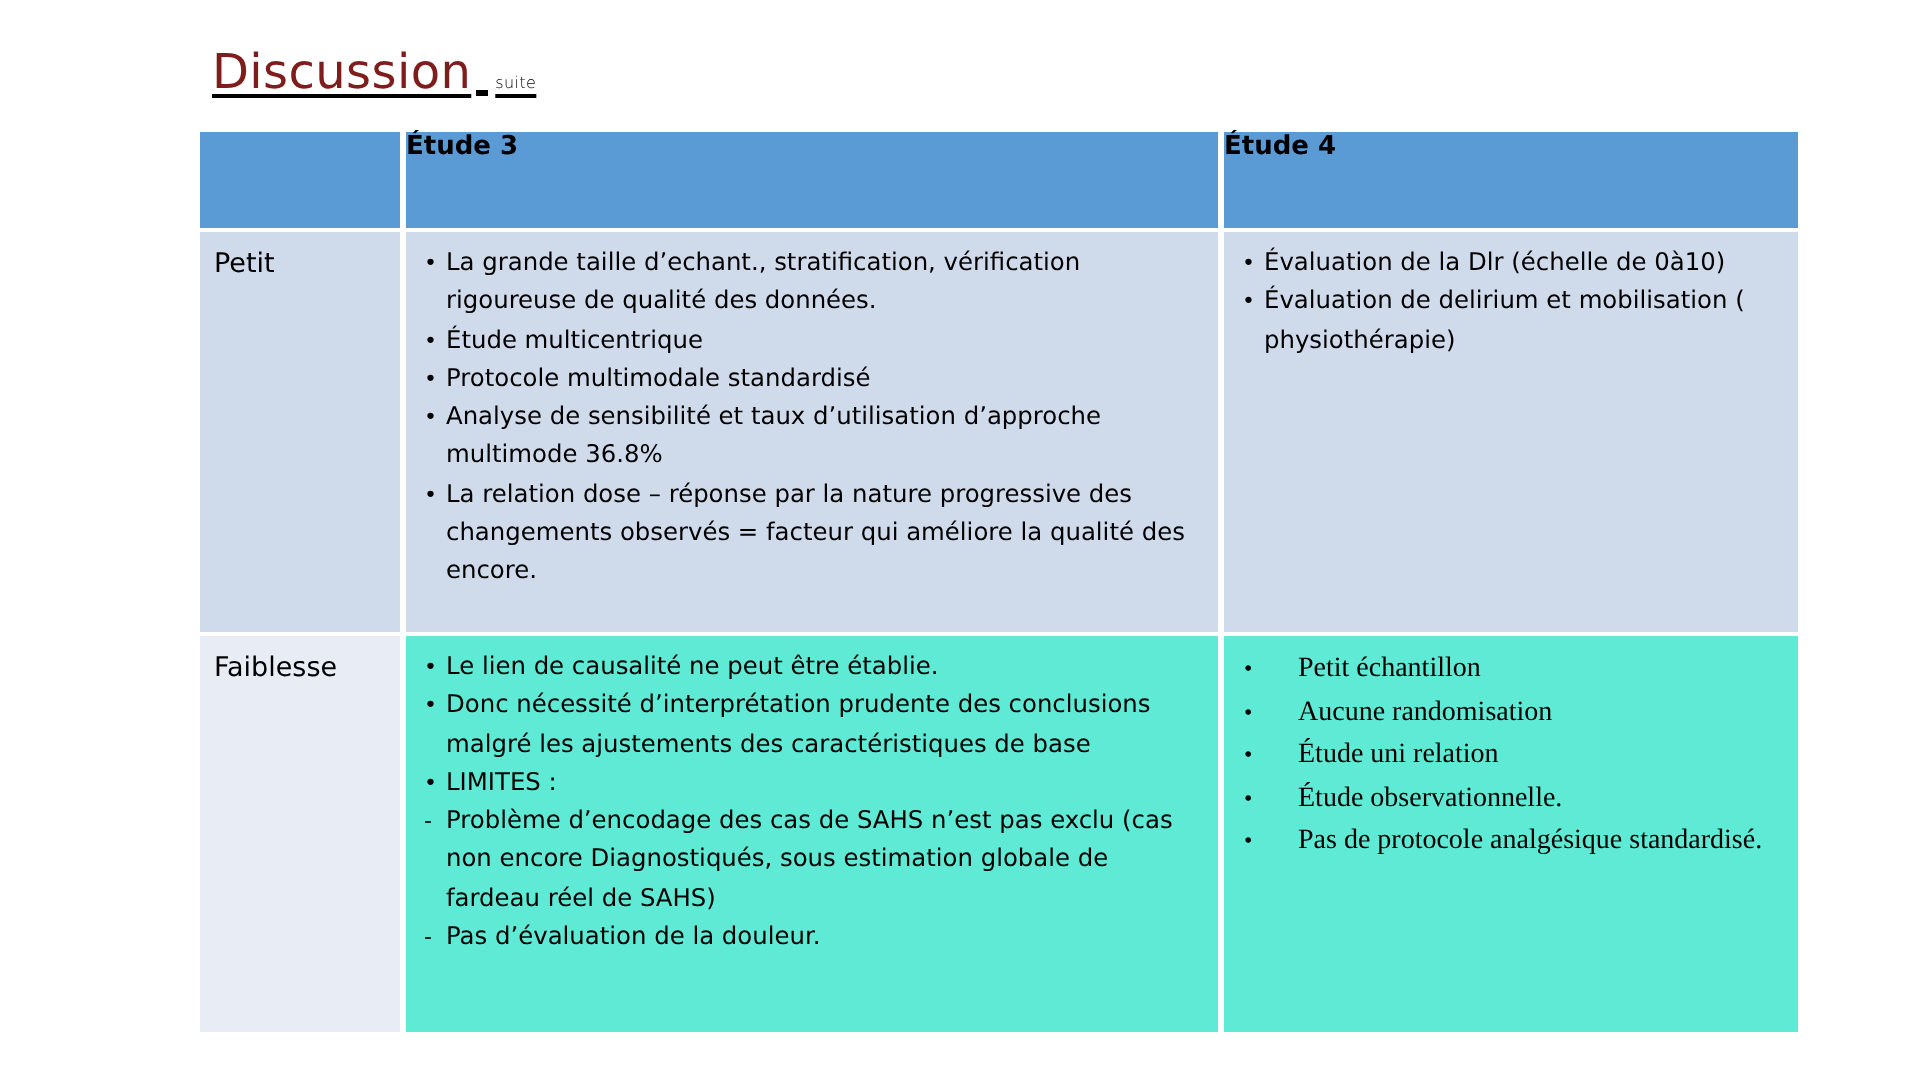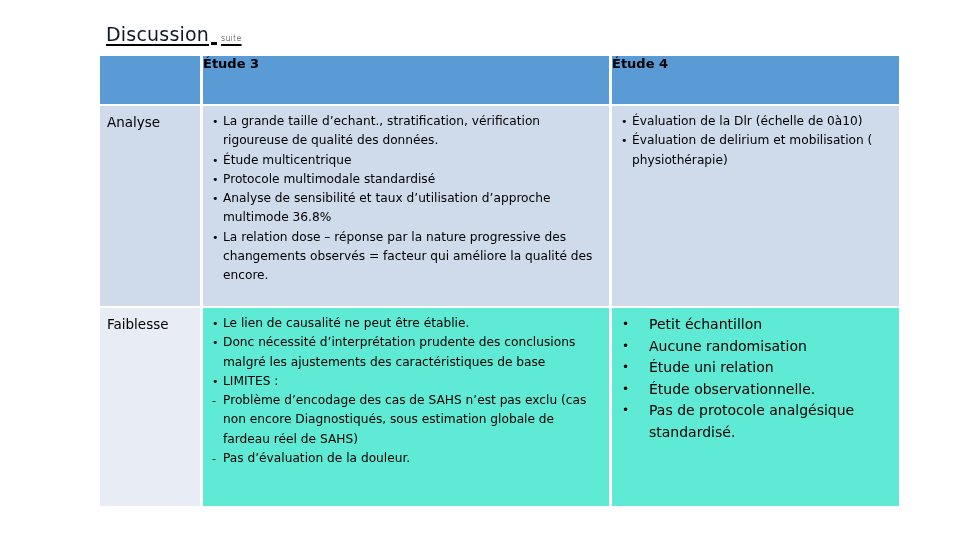--- a/index.html
+++ b/index.html
@@ -6,26 +6,26 @@
   body {
     width: 960px; height: 540px; background: #ffffff; position: relative; overflow: hidden;
     font-family: "DejaVu Sans", "Liberation Sans", sans-serif; color: #000;
   }
   .title {
     position: absolute; left: 106px; top: 22px;
     font-size: 20px; font-weight: 300; letter-spacing: 0.2px;
     text-decoration: underline; text-underline-offset: 3px;
     white-space: nowrap;
   }
-  .title .main { font-family: "DejaVu Sans", sans-serif; font-weight: normal; color: #0f172a; font-size: 19px; }
+  .title .main { font-family: "DejaVu Sans", sans-serif; font-weight: normal; color: #7f1d1d; font-size: 24px; }
   .title .sub { font-size: 8px; vertical-align: baseline; margin-left: 4px; }
   .title .gap { display:inline-block; width: 6px; height: 3px; background:#000; vertical-align: -4px; margin-left: 2px; }
 
   table.disc {
-    position: absolute; left: 100px; top: 56px;
+    position: absolute; left: 100px; top: 66px;
     width: 799px; height: 450px;
     border-collapse: separate; border-spacing: 0;
     table-layout: fixed;
     font-family: "DejaVu Sans", sans-serif;
   }
   table.disc td, table.disc th {
     vertical-align: top; padding: 0; box-sizing: border-box;
     border-right: 3px solid #ffffff; border-bottom: 2px solid #ffffff;
   }
   table.disc tr td:last-child, table.disc tr th:last-child { border-right: none; }
@@ -35,42 +35,42 @@
   .row-forces td { background: #cfdaeb; height: 202px; }
   .row-faib td { background: #5eead4; height: 198px; }
   .row-faib td.label { background: #e8ecf5; margin-left: 38px; }
   .label { font-size: 13.5px; padding: 8px 0 0 7px !important; }
   ul.b { list-style: none; margin: 0; padding: 6px 10px 0 8px; font-size: 12.2px; line-height: 19.3px; }
   ul.b li { position: relative; padding-left: 12px; }
   ul.b li::before { content: "•"; position: absolute; left: 1px; top: 0; font-size: 11px; }
   ul.b li.dash::before { content: "-"; left: 1px; }
   ul.b li.u span { }
   ul.big { list-style: none; margin: 0; padding: 6px 8px 0 8px; font-size: 14px; line-height: 21.5px; }
-  ul.big li { position: relative; padding-left: 29px; }
+  ul.big li { position: relative; padding-left: 29px; font-family: Liberation Serif, serif; }
   ul.big li::before { content: "•"; position: absolute; left: 2px; top: 0; font-size: 12px; }
 </style>
 </head>
 <body>
 
 <div class="title"><span class="main">Discussion</span><span class="gap"></span><span class="sub">suite</span></div>
 
 <table class="disc">
   <colgroup>
       <col class="c1">
       <col class="c2">
       <col class="c3">
     </colgroup>
   <tbody>
       <tr class="hdr">
     <th></th>
     <th>Étude 3</th>
     <th>Étude 4</th>
   </tr>
   <tr class="row-forces">
-    <td class="label">Analyse</td>
+    <td class="label">Petit</td>
     <td>
       <ul class="b">
         <li>La grande taille d’echant., stratification, vérification rigoureuse de qualité des données.</li>
         <li>Étude multicentrique</li>
         <li>Protocole multimodale standardisé</li>
         <li>Analyse de sensibilité et taux d’utilisation d’approche multimode 36.8%</li>
         <li>La relation dose – réponse par la nature progressive des changements observés = facteur qui améliore la qualité des encore.</li>
       </ul>
     </td>
     <td>

